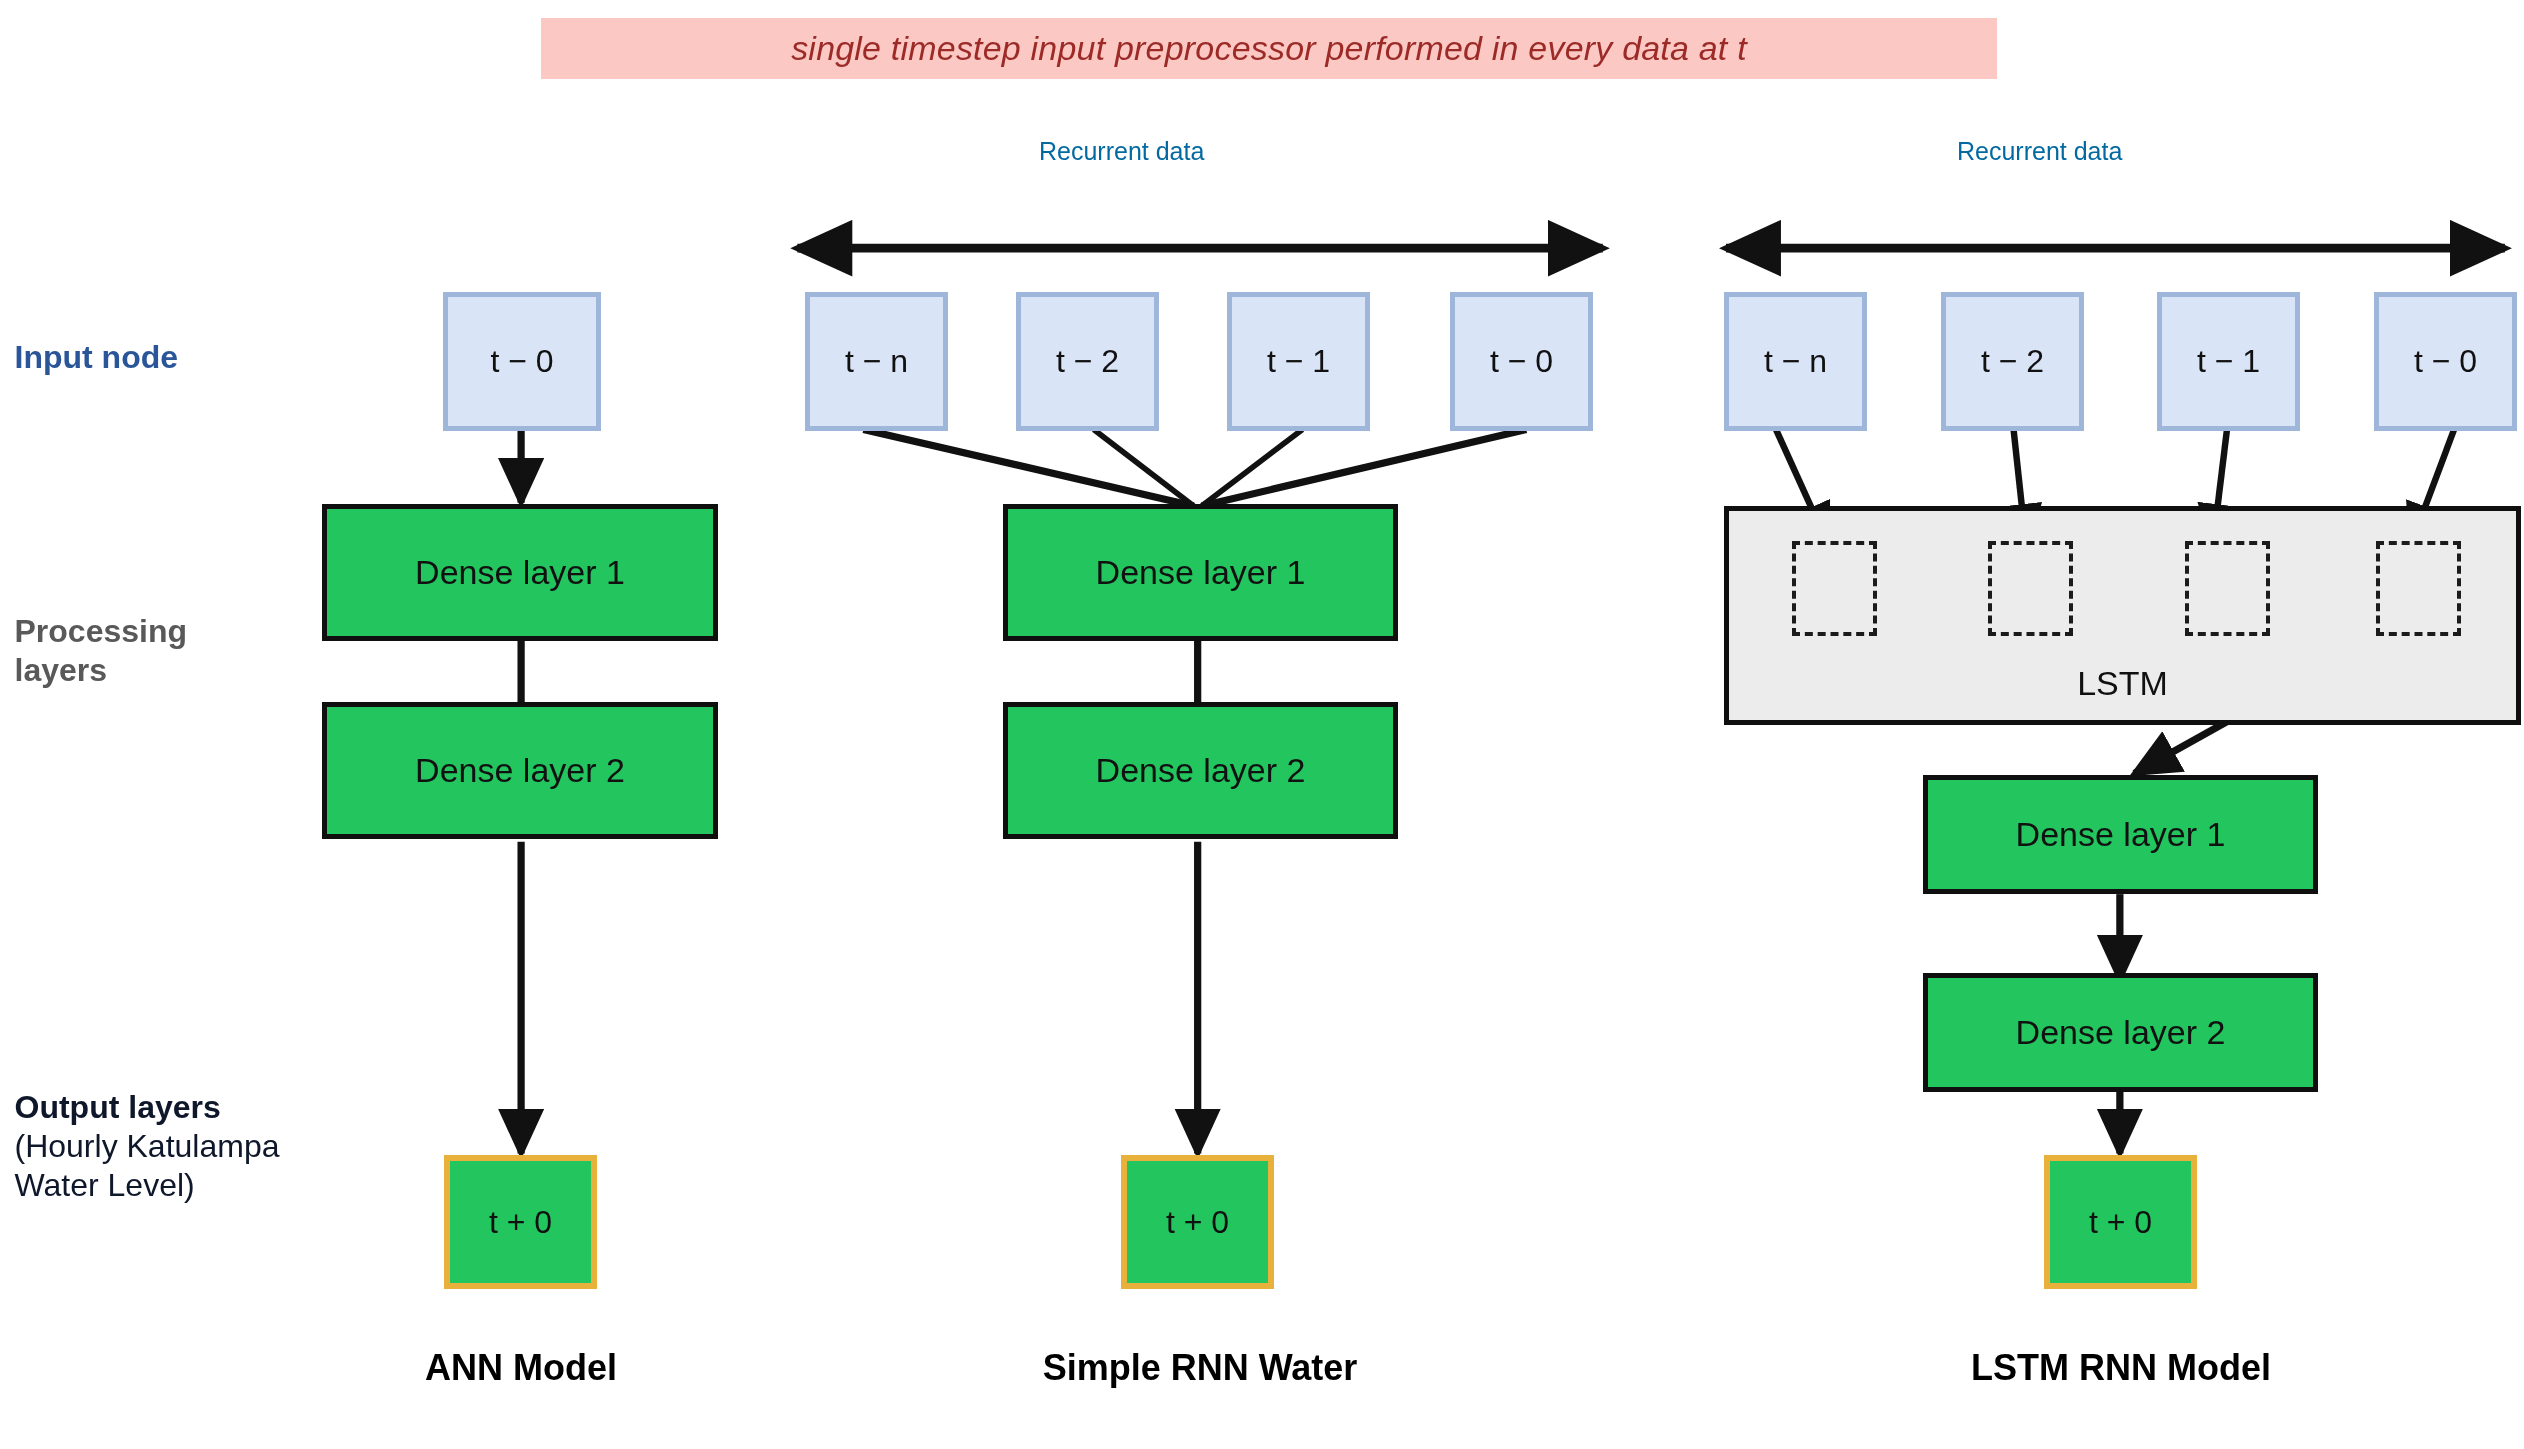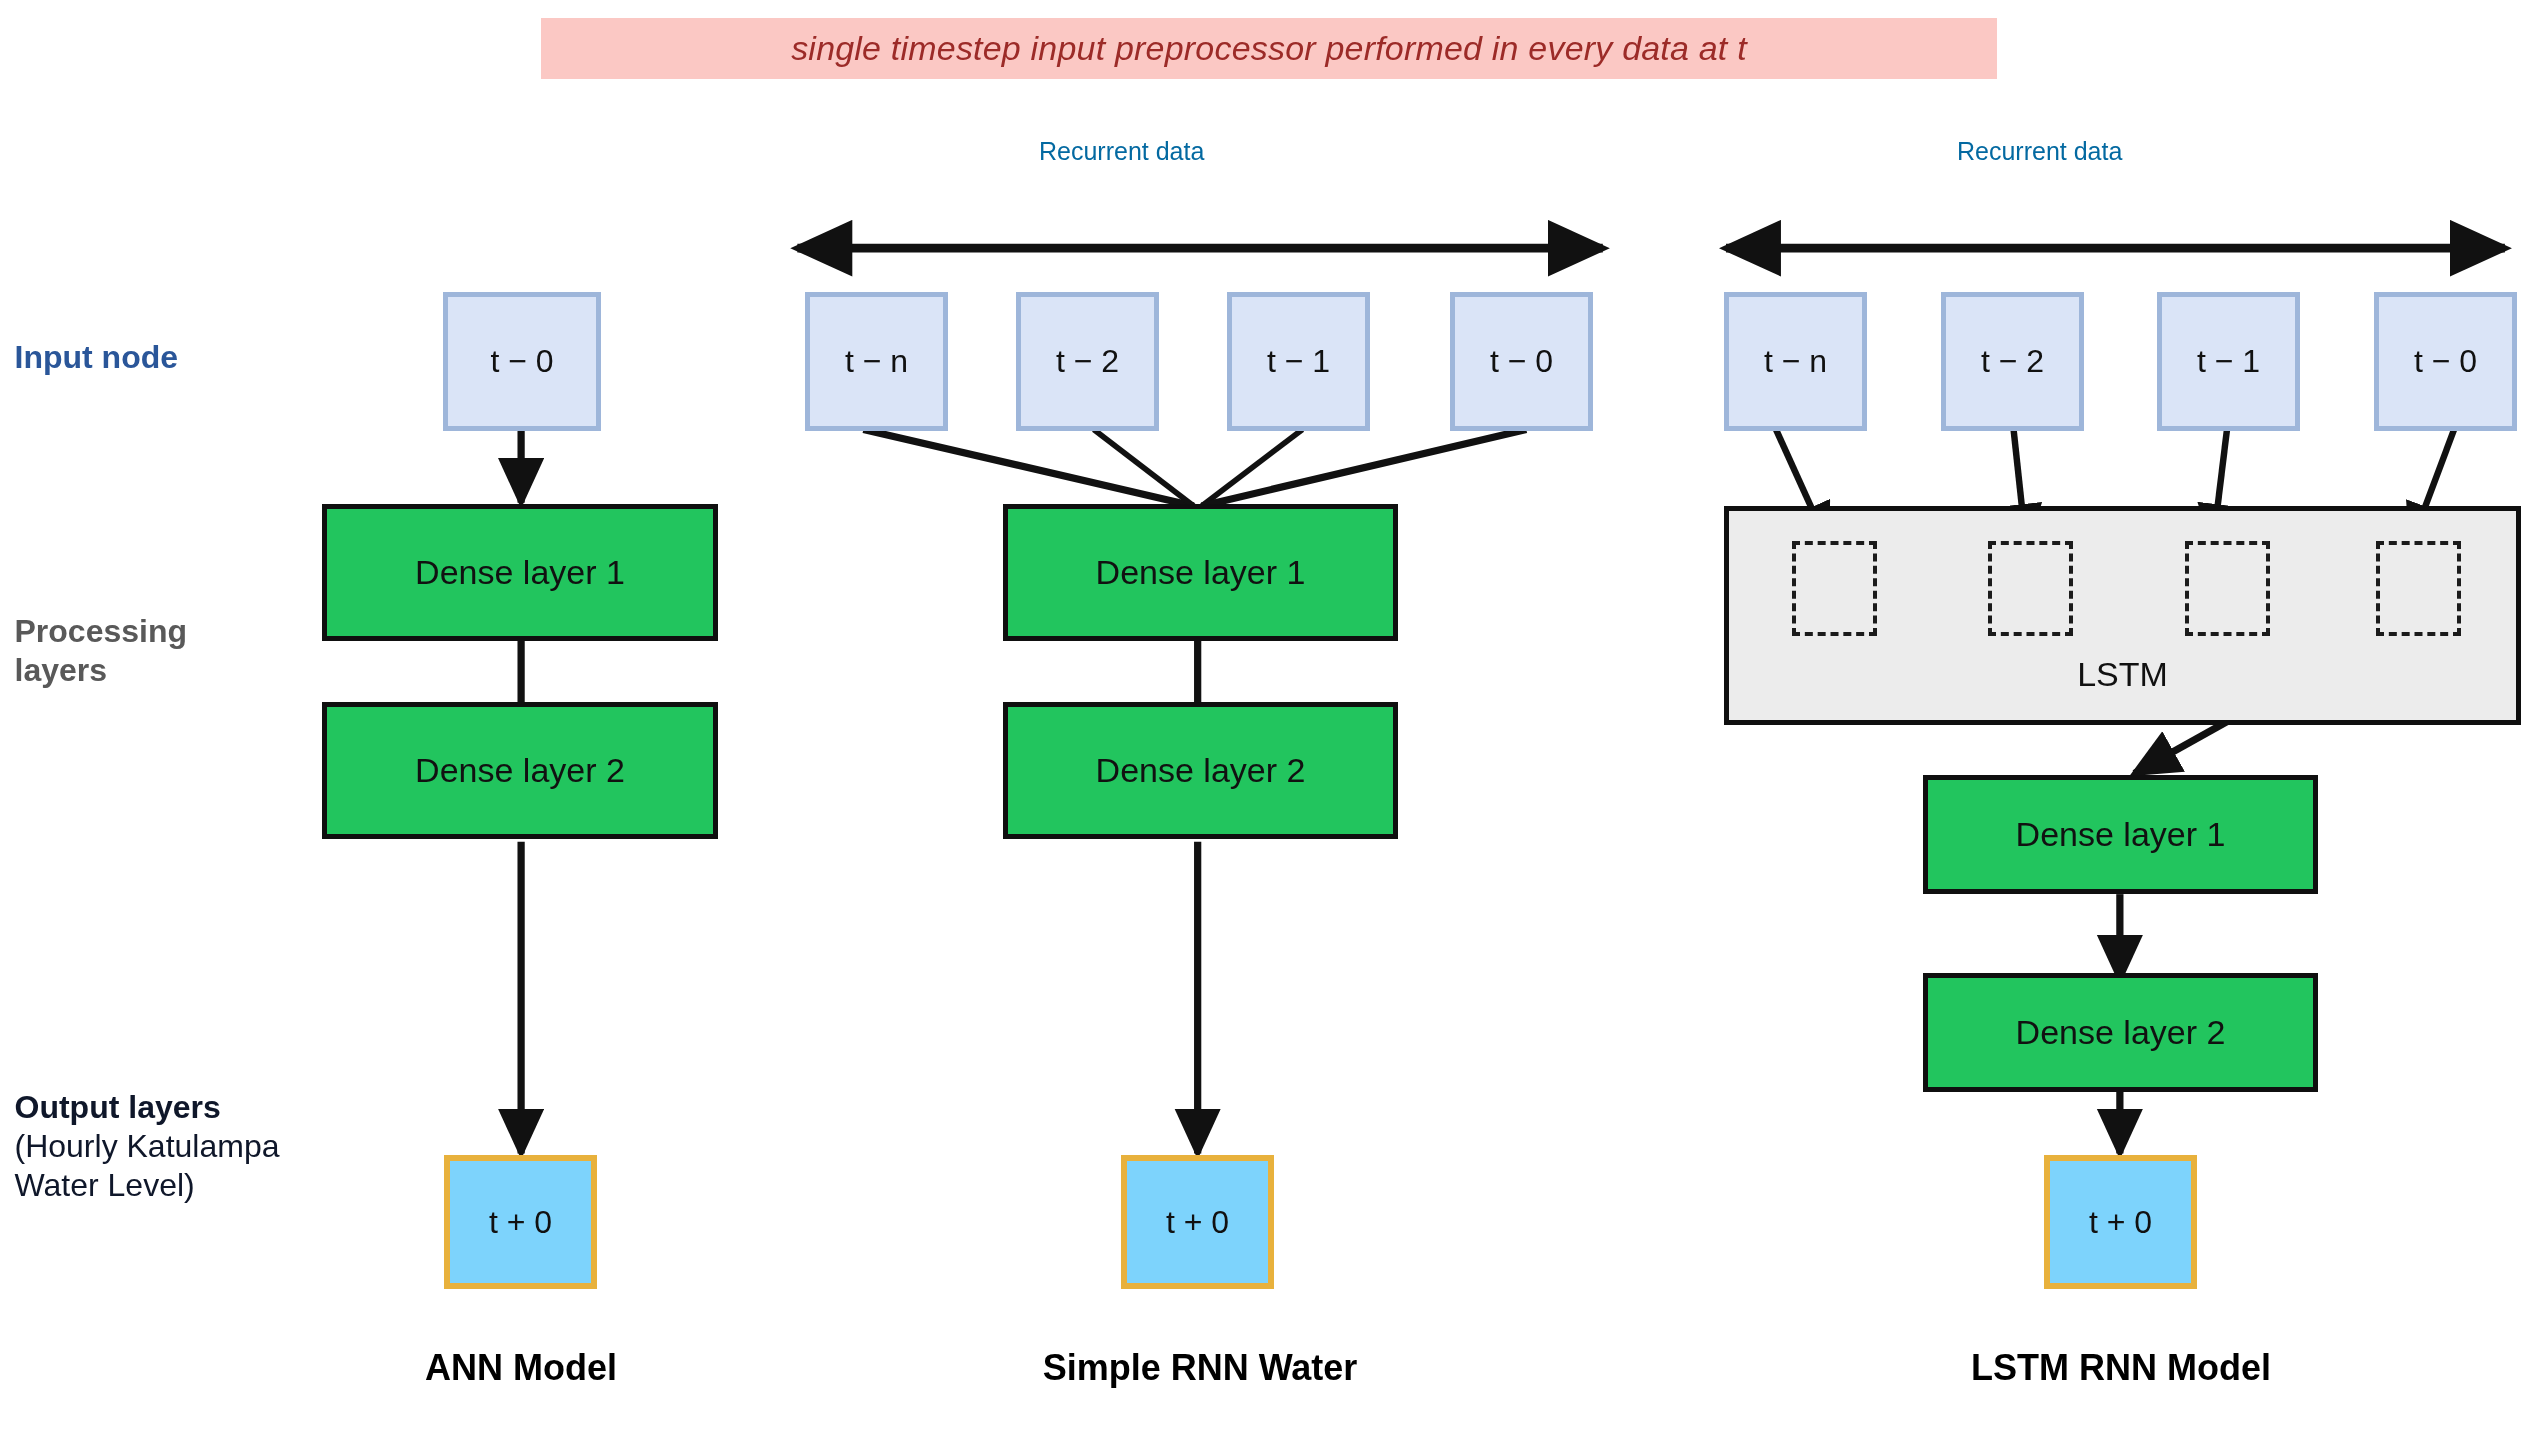--- a/index.html
+++ b/index.html
@@ -94,31 +94,31 @@
   .node.input {
     background: #dae4f7;
     border: 5.6px solid #9eb6da;
   }
   .node.dense {
     background: #22c55e;
     border: 5.6px solid #0f0f0f;
     font-size: 34px;
   }
   .node.output {
-    background: #7dd3fc;
+    background: #22c55e;
     border: 6.4px solid #e8b13c;
     text-align: center;
   }
   .node.lstm {
     background: #ececec;
     border: 5.6px solid #0f0f0f;
     align-items: flex-end;
     justify-content: center;
     font-size: 34px;
-    padding-bottom: 26px;
+    padding-bottom: 17px;
   }
   .lstm-cell {
     position: absolute;
     box-sizing: border-box;
     border: 4px dashed #1b1b1b;
     background: transparent;
   }
 
   
   .caption {

